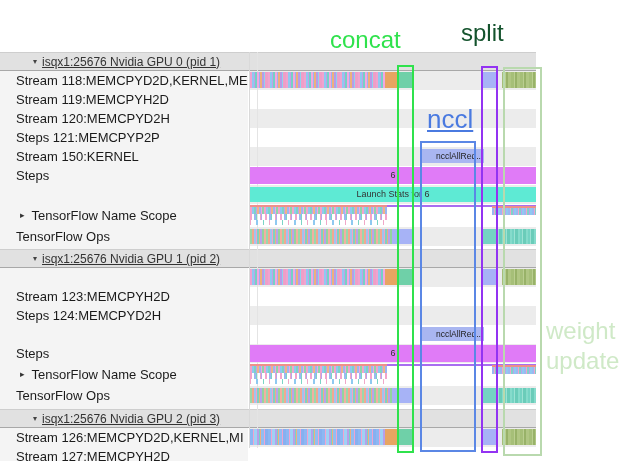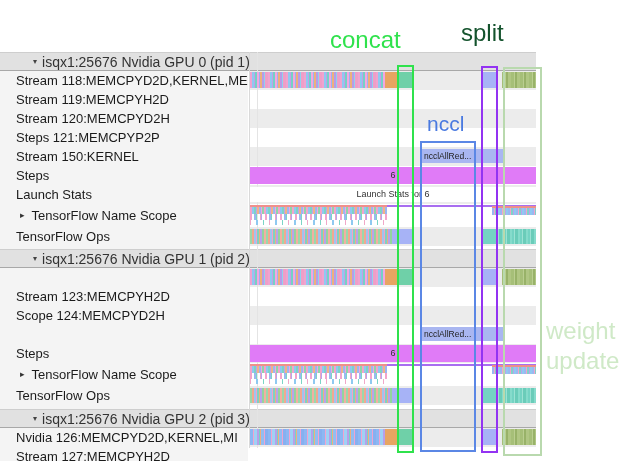--- a/index.html
+++ b/index.html
@@ -9,21 +9,21 @@
   #sidebar-bg{position:absolute;left:0;top:52px;width:248px;height:409px;background:#f4f4f4;}
   .vline{position:absolute;top:52px;height:396px;width:1px;z-index:2;}
   #sep-line{left:249px;background:#d9d9d9;}
   #grid-line{left:257px;background:#e4e4e4;}
   
   #sections{position:absolute;left:0;top:52px;width:622px;}
   .section-header{box-sizing:border-box;width:536px;height:19px;background:#e1e1e1;
     border-top:1px solid #cecece;border-bottom:1px solid #a8a8a8;
     display:flex;align-items:center;padding-left:33px;}
   .hdr-icon{font-size:8px;color:#444;margin-right:5px;line-height:1;}
-  .hdr-text{font-size:14px;color:#333;white-space:nowrap;}
+  .hdr-text{font-size:12px;color:#333;white-space:nowrap;text-decoration:underline;}
   .sec-gap1{margin-top:3px;} .sec-gap2{margin-top:4px;}
   .row{position:relative;width:622px;height:19px;}
   .row.tall{height:23px;}
   .row-label{position:absolute;left:0;top:0;width:280px;height:100%;display:flex;align-items:center;
     padding-left:16px;box-sizing:border-box;font-size:13px;color:#1b1b1b;white-space:nowrap;overflow:hidden;}
   .row-label.indent{padding-left:20px;}
   .exp-icon{font-size:9px;color:#333;margin-right:7px;line-height:1;}
   .row-track{position:absolute;left:250px;top:0;width:286px;height:100%;background:#fff;overflow:hidden;}
   .row-track.shaded{background:#ececec;}
   
@@ -44,43 +44,43 @@
     #e8b184 9px 10px,#b9a2ec 10px 12px,#93d49f 12px 14px,#f2b0a0 14px 16px);}
   .ops-peri{left:142px;width:21px;top:2px;height:15px;background:#a7b3f6;}
   .ops-teal{left:233px;width:13px;top:2px;height:15px;background:#74d3c3;}
   .ops-tstripes{left:246px;width:40px;top:2px;height:15px;background:repeating-linear-gradient(90deg,
     #74d3c3 0 2px,#9ce2d4 2px 3px,#6accb9 3px 6px,#85dbcb 6px 8px);}
   .steps-bar{left:0;width:286px;top:1px;height:17px;background:#e07bf7;text-align:center;
     font-size:9px;line-height:17px;color:#333;}
   .steps-split{left:147px;width:1px;top:1px;height:17px;background:rgba(255,255,255,.55);}
   .launch-bar{left:0;width:286px;top:2px;height:15px;background:#dcae6f;text-align:center;
     font-size:9px;line-height:15px;color:#333;}
-  .nccl-bar{left:170px;width:84px;top:2px;height:14px;background:#a9b6f1;font-size:8.5px;
-    line-height:14px;color:#222;padding-left:4px;box-sizing:border-box;white-space:nowrap;overflow:hidden;}
+  .nccl-bar{left:170px;width:64px;top:2px;height:14px;background:#a9b6f1;font-size:8.5px;
+    line-height:14px;color:#222;padding-left:16px;box-sizing:border-box;white-space:nowrap;overflow:hidden;}
   .ns-salmon{left:0;width:137px;top:1px;height:2px;background:#ef8f8c;}
   .ns-violet{left:137px;width:149px;top:1px;height:2px;background:#a86ef0;}
   .ns-flame{left:0;width:137px;top:3px;height:18px;background-repeat:no-repeat;
     background-image:
       repeating-linear-gradient(90deg,#f2a4cb 0 2px,#8fc9f0 2px 4px,#7cd4c6 4px 6px,#c2a2ea 6px 7px,#f0b387 7px 9px,#9ab8f2 9px 11px,#f2a4e2 11px 12px,#90d6a8 12px 14px),
       repeating-linear-gradient(90deg,#f2a4cb 0 2px,rgba(0,0,0,0) 2px 4px,#9ab8f2 4px 6px,#7cd4c6 6px 7px,rgba(0,0,0,0) 7px 10px,#e8a8c0 10px 11px,#b9a2ec 11px 12px,rgba(0,0,0,0) 12px 15px),
       repeating-linear-gradient(90deg,#f0a8c8 0 1px,rgba(0,0,0,0) 1px 6px,#8fc9f0 6px 8px,rgba(0,0,0,0) 8px 13px,#7cd4c6 13px 14px,rgba(0,0,0,0) 14px 19px);
     background-size:100% 7px,100% 6px,100% 5px;background-position:0 0,0 7px,0 13px;}
   .ns-mini{left:242px;width:44px;top:2px;height:9px;background-image:
       linear-gradient(#ef8f89 0 2px,rgba(0,0,0,0) 2px),
       repeating-linear-gradient(90deg,#9ab8f2 0 2px,#f2a4c8 2px 3px,#7fd2c8 3px 5px,#b9a2ec 5px 6px,#8fc9f0 6px 8px);}
   
   .ann-box{position:absolute;box-sizing:border-box;border-style:solid;border-width:2px;z-index:10;background:transparent;}
   #box-concat{left:397px;top:65px;width:17px;height:388px;}
   #box-nccl{left:420px;top:141px;width:56px;height:311px;}
   #box-split{left:481px;top:66px;width:17px;height:387px;}
   #box-weight{left:503px;top:67px;width:39px;height:389px;}
   .ann-label{position:absolute;z-index:11;white-space:nowrap;}
   #lbl-concat{left:330px;top:26px;font-size:24px;text-align:right;}
   #lbl-split{left:461px;top:19px;font-size:24px;}
-  #lbl-nccl{left:427px;top:112px;font-size:21px;}
+  #lbl-nccl{left:427px;top:104px;font-size:26px;text-decoration:underline;}
   #lbl-weight{left:546px;top:304px;font-size:24px;line-height:30px;margin-top:12px;}
 </style>
 </head>
 <body>
 
 <div id="canvas">
   <div id="sidebar-bg"></div>
   <div id="sep-line" class="vline"></div>
   <div id="grid-line" class="vline"></div>
 
@@ -130,25 +130,22 @@
       <div class="row">
         <div class="row-label">
           <span>Steps</span>
         </div>
         <div class="row-track">
           <div class="seg steps-bar" style="background: rgb(224, 123, 247);">6</div>
           <div class="seg steps-split"></div>
         </div>
       </div>
       <div class="row">
-        <div class="row-label">
-          <span>Launch Stats</span>
-        </div>
-        <div class="row-track shaded">
-          <div class="seg launch-bar" style="background: #ffffff;">Launch Stats for 6</div>
+        <div class="row-track shaded">
+          <div class="seg launch-bar" style="background: #5eead4;">Launch Stats for 6</div>
         </div>
       </div>
       <div class="row tall">
         <div class="row-label indent">
           <span class="exp-icon">▸</span>
           <span>TensorFlow Name Scope</span>
         </div>
         <div class="row-track">
           <div class="seg ns-salmon"></div>
           <div class="seg ns-violet"></div>
@@ -181,21 +178,21 @@
         </div>
       </div>
       <div class="row">
         <div class="row-label">
           <span>Stream 123:MEMCPYH2D</span>
         </div>
         <div class="row-track"></div>
       </div>
       <div class="row">
         <div class="row-label">
-          <span>Scope 124:MEMCPYD2H</span>
+          <span>Steps 124:MEMCPYD2H</span>
         </div>
         <div class="row-track shaded"></div>
       </div>
       <div class="row">
         <div class="row-track">
           <div class="seg nccl-bar" style="background: rgb(169, 182, 241);">ncclAllRed...</div>
         </div>
       </div>
       <div class="row">
         <div class="row-label">
@@ -228,21 +225,21 @@
           <div class="seg ops-teal"></div>
           <div class="seg ops-tstripes"></div>
         </div>
       </div>
       <div class="section-header sec-gap2">
         <span class="hdr-icon">▾</span>
         <span class="hdr-text">isqx1:25676 Nvidia GPU 2 (pid 3)</span>
       </div>
       <div class="row">
         <div class="row-label">
-          <span>Nvidia 126:MEMCPYD2D,KERNEL,MI</span>
+          <span>Stream 126:MEMCPYD2D,KERNEL,MI</span>
         </div>
         <div class="row-track shaded">
           <div class="seg sb-stripes-blue"></div>
           <div class="seg sb-orange"></div>
           <div class="seg sb-teal"></div>
           <div class="seg sb-peri"></div>
           <div class="seg sb-olive"></div>
         </div>
       </div>
       <div class="row">

